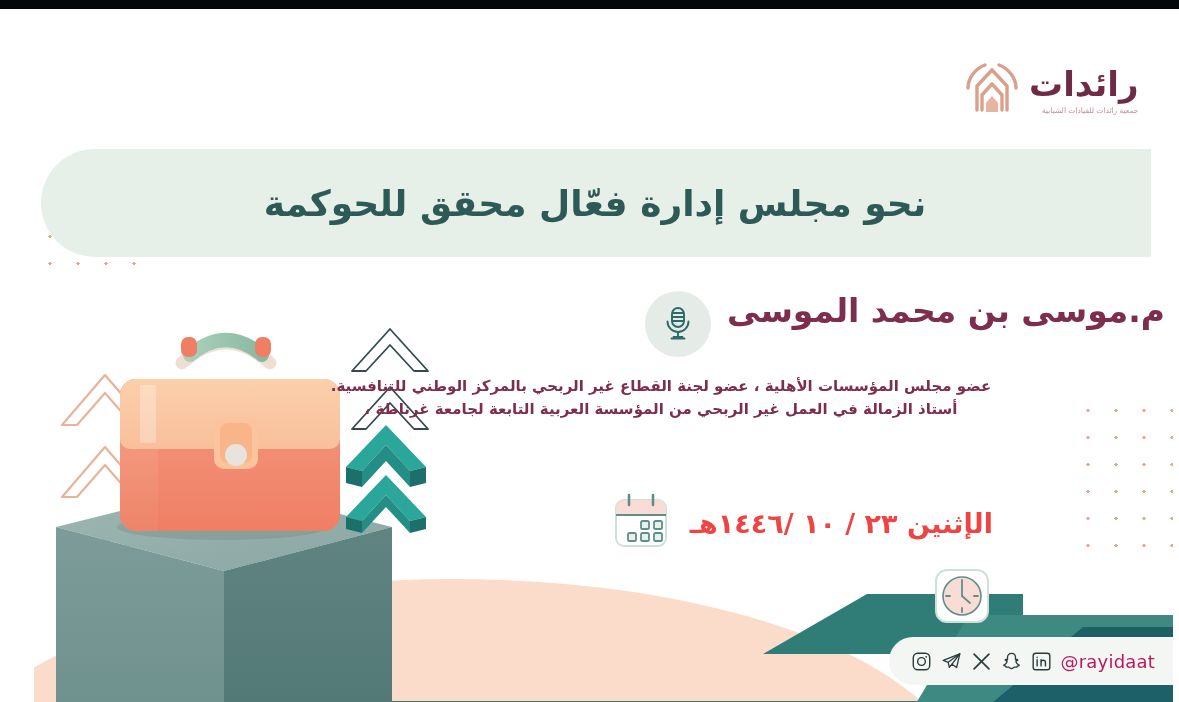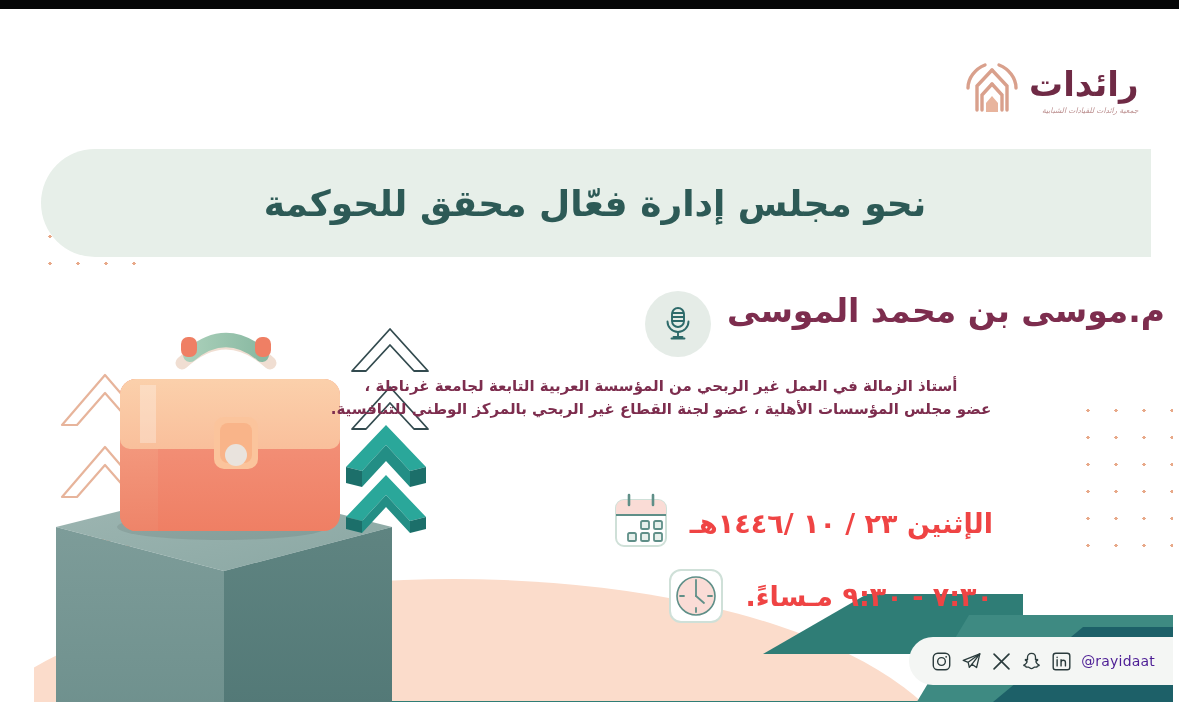--- a/index.html
+++ b/index.html
@@ -82,21 +82,21 @@
     display:flex; align-items:center; justify-content:flex-end;
     gap:6px; z-index:30;
   }
   .logo-text { text-align:right; }
   .logo-word {
     font-size:34px; font-weight:bold; color:#6f2a45;
     line-height:1; letter-spacing:-.5px; white-space:nowrap;
   }
   .logo-sub {
     font-size:7.5px; color:#b07c7c; margin-top:5px;
-    letter-spacing:.2px; white-space:nowrap; opacity:.85;font-style:italic;
+    letter-spacing:.2px; white-space:nowrap; opacity:.85;
   }
   .logo-mark { width:62px; height:66px; flex:0 0 auto; }
 
   
   .title-pill {
     position:absolute; left:7px; top:130px;
     width:1110px; height:108px;
     background:#e7efe9;
     border-radius:56px 0 0 56px;
     display:flex; align-items:center; justify-content:flex-start;
@@ -189,21 +189,21 @@
   
   .social-pill {
     position:absolute; right:-14px; top:618px;
     height:48px; padding:0 26px 0 22px;
     background:#f4f6f4;
     border-radius:26px 0 0 26px;
     display:flex; align-items:center; gap:9px;
     z-index:40;
   }
   .social-handle {
-    font-size:14px; color:#4c1d95;
+    font-size:18px; color:#be185d;
     letter-spacing:.2px; margin-right:6px; direction:ltr;
   }
   .social-ico { width:21px; height:21px; flex:0 0 auto; }
 
   
   .illus {
     position:absolute; left:-20px; top:270px;
     width:420px; height:432px;
     z-index:12;
   }
@@ -271,43 +271,42 @@
             <path d="M6.5 16.5a10.5 10.5 0 0 0 21 0"></path>
             <path d="M17 27v5"></path>
             <path d="M10.5 33.5h13"></path>
             <path d="M12.5 32h9"></path>
           </g>
         </svg>
       </div>
     </div>
 
     <div class="bio">
+      <div>عضو مجلس المؤسسات الأهلية ، عضو لجنة القطاع غير الربحي بالمركز الوطني للتنافسية.</div>
       <div>أستاذ الزمالة في العمل غير الربحي من المؤسسة العربية التابعة لجامعة غرناطة ،</div>
-      <div>عضو مجلس المؤسسات الأهلية ، عضو لجنة القطاع غير الربحي بالمركز الوطني للتنافسية.</div>
     </div>
 
     <div class="meta-row row-date">
       <div class="meta-text">الإثنين ٢٣ / ١٠ /١٤٤٦هـ</div>
       <svg class="meta-icon" viewBox="0 0 62 62">
         <rect x="6" y="8" width="50" height="46" rx="8" fill="#ffffff" stroke="#cfe0d8" stroke-width="2"></rect>
         <path d="M6 16a8 8 0 0 1 8-8h34a8 8 0 0 1 8 8v7H6z" fill="#fadcd6"></path>
         <path d="M6 23h50" stroke="#5f8f88" stroke-width="2.2"></path>
         <path d="M19 3v10M43 3v10" stroke="#5f8f88" stroke-width="2.6" stroke-linecap="round"></path>
         <g fill="#e7f0ec" stroke="#5f8f88" stroke-width="1.8">
           <rect x="31" y="29" width="8" height="8" rx="1.6"></rect>
           <rect x="44" y="29" width="8" height="8" rx="1.6"></rect>
           <rect x="18" y="41" width="8" height="8" rx="1.6"></rect>
           <rect x="31" y="41" width="8" height="8" rx="1.6"></rect>
           <rect x="44" y="41" width="8" height="8" rx="1.6"></rect>
         </g>
       </svg>
     </div>
 
     <div class="meta-row row-time">
-      <div class="meta-text">٧:٣٠ - ٩:٣٠ مـساءً.</div>
       <svg class="meta-icon" viewBox="0 0 62 62">
         <rect x="5" y="5" width="52" height="52" rx="11" fill="#ffffff" stroke="#cfe0d8" stroke-width="2"></rect>
         <circle cx="31" cy="31" r="19" fill="#fadcd6"></circle>
         <circle cx="31" cy="31" r="19" fill="none" stroke="#5f8f88" stroke-width="1.6"></circle>
         <g stroke="#5f8f88" stroke-width="1.8" stroke-linecap="round">
           <path d="M31 15v4M31 43v4M15 31h4M43 31h4"></path>
           <path d="M31 31V20"></path>
           <path d="M31 31l8 7"></path>
         </g>
       </svg>

